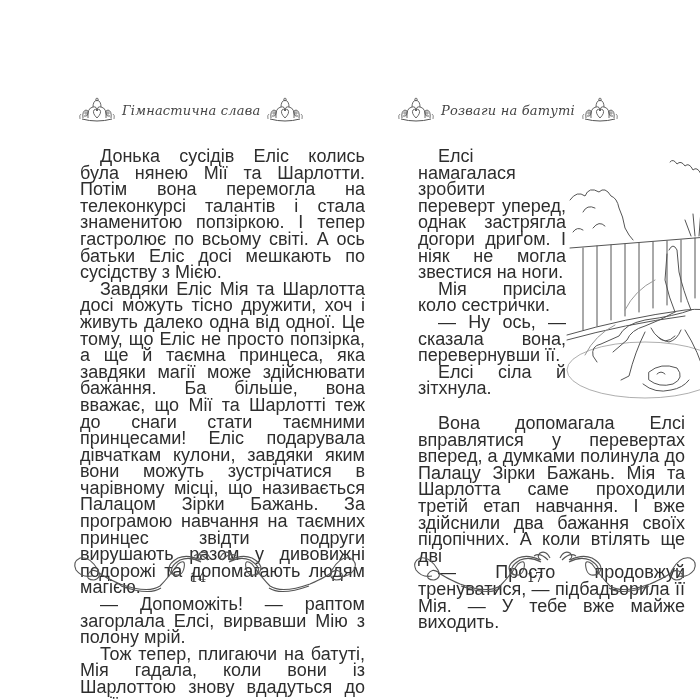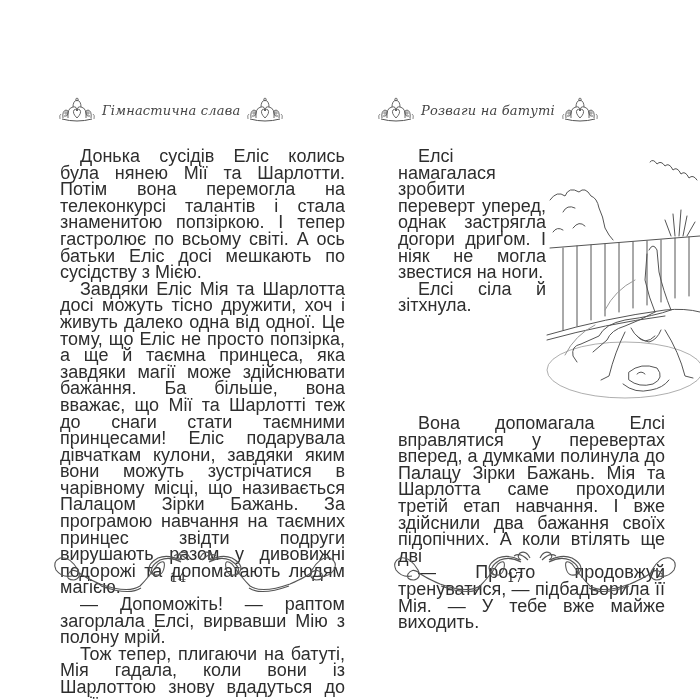--- a/index.html
+++ b/index.html
@@ -8,20 +8,21 @@
       background: #ffffff;
       position: relative;
       overflow: hidden;
       font-family: "Liberation Sans", "DejaVu Sans", sans-serif;
       color: #2b2b2b;
     }
     .page {
       position: absolute;
       top: 0;
       height: 700px;
+      margin-left: 20px;
     }
     .page-left { left: 0; width: 350px; }
     .page-right { left: 350px; width: 350px; }
 
     .running-head {
       position: absolute;
       top: 95px;
       display: flex;
       align-items: center;
       gap: 6px;
@@ -157,20 +158,22 @@
         <use href="#crown-shape"></use>
       </svg>
     <span class="head-title">Розваги на батуті</span>
     <svg class="crown" viewBox="0 0 38 26">
         <use href="#crown-shape"></use>
       </svg>
   </div>
 
   <div class="text-block narrow">
     <p>Елсі намагалася зробити переверт уперед, однак застрягла догори дриґом. І ніяк не могла звестися на ноги.</p>
+    <p>Мія присіла коло сестрички.</p>
+    <p>— Ну ось, — сказала вона, перевернувши її.</p>
     <p>Елсі сіла й зітхнула.</p>
   </div>
 
   <div class="illustration">
     <svg viewBox="0 0 155 265" fill="none" stroke="#555" stroke-width="1" stroke-linecap="round" stroke-linejoin="round">
 
       <path d="M5 60 Q12 50 20 56 Q24 46 34 52 Q40 46 46 56 Q52 58 54 68 Q58 76 60 88 Q64 96 68 100"></path>
       <path d="M18 72 Q22 64 30 68"></path>
       <path d="M28 88 Q34 80 40 86"></path>
       <path d="M8 92 Q12 86 18 90"></path>

